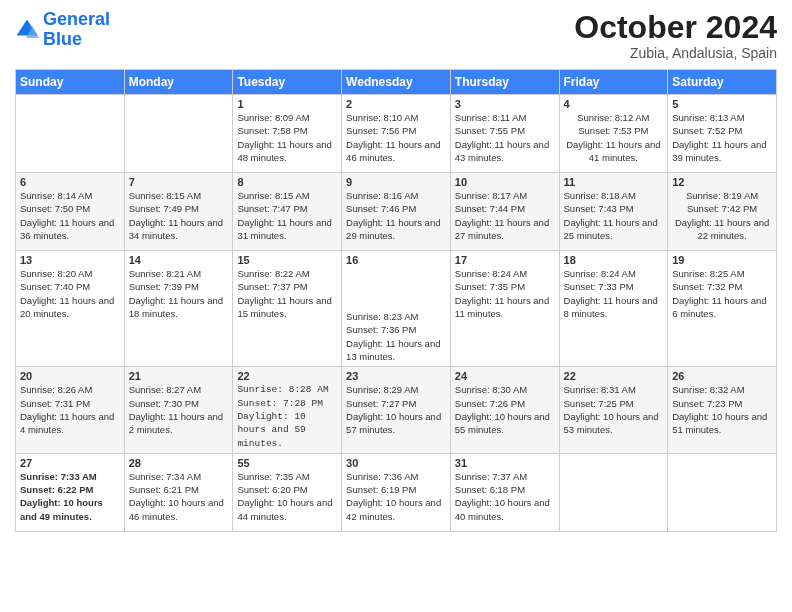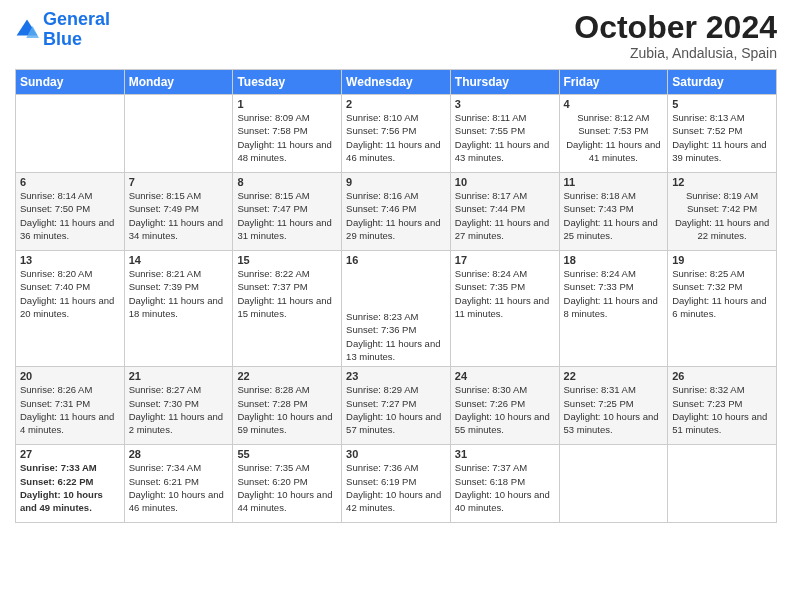--- a/index.html
+++ b/index.html
@@ -255,21 +255,21 @@
 Daylight: 11 hours and 4 minutes.</div>
           </td>
           <td>
             <span class="day-num">21</span>
             <div class="day-info" style="white-space: pre-line;">Sunrise: 8:27 AM
 Sunset: 7:30 PM
 Daylight: 11 hours and 2 minutes.</div>
           </td>
           <td>
             <span class="day-num">22</span>
-            <div class="day-info" style="white-space: pre-line;">Sunrise: 8:28 AM
+            <div class="day-info" style="white-space: pre-line; font-family: Liberation Mono, monospace;">Sunrise: 8:28 AM
 Sunset: 7:28 PM
 Daylight: 10 hours and 59 minutes.</div>
           </td>
           <td>
             <span class="day-num">23</span>
             <div class="day-info" style="white-space: pre-line;">Sunrise: 8:29 AM
 Sunset: 7:27 PM
 Daylight: 10 hours and 57 minutes.</div>
           </td>
           <td>

